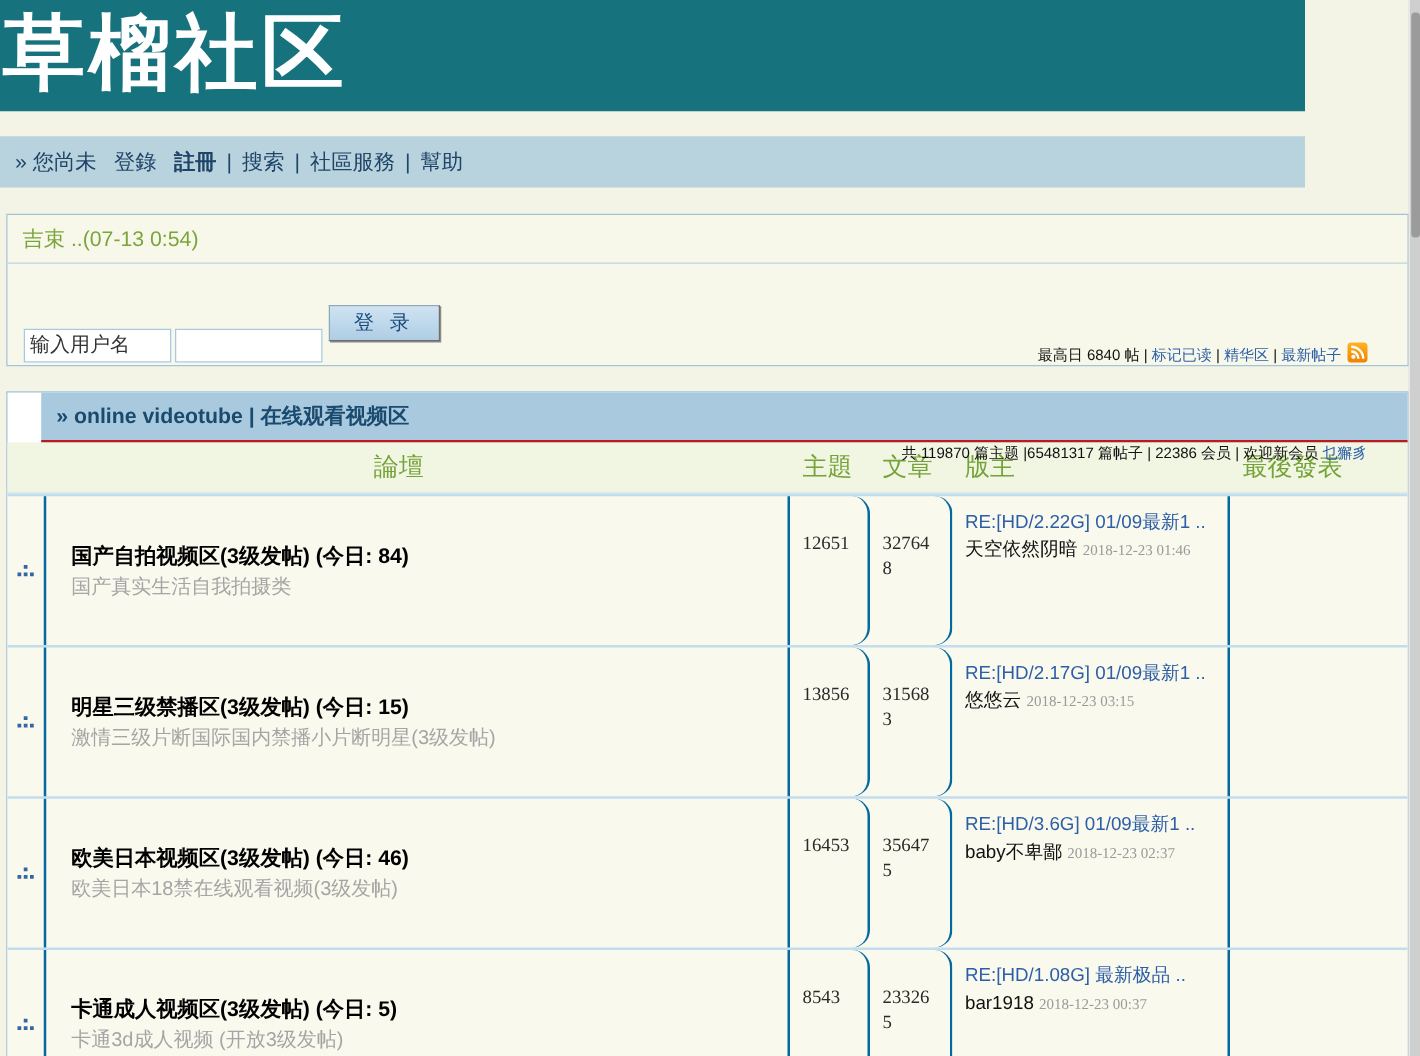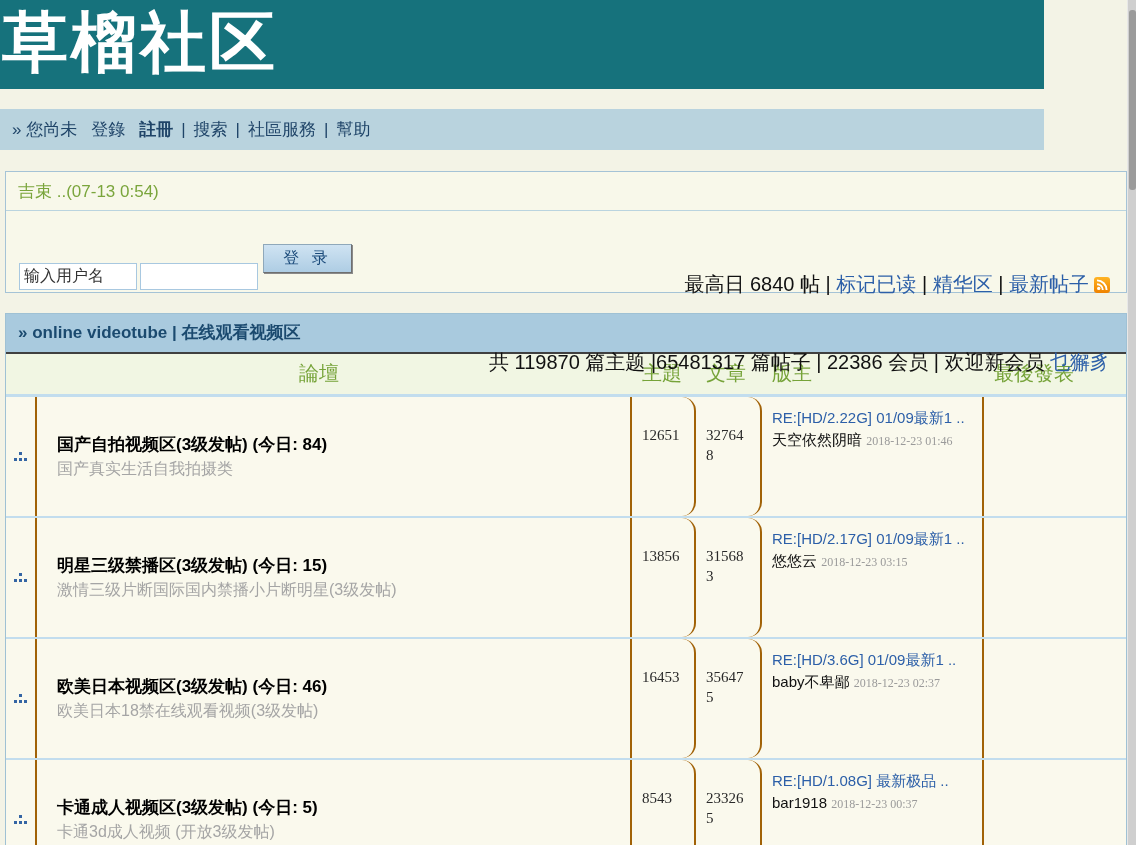--- a/index.html
+++ b/index.html
@@ -49,48 +49,48 @@
   }
   .login-btn {
     width: 89px; height: 29px; margin-left: 2px;
     background: linear-gradient(#cfe3f2, #aecde4);
     border: 1px solid #8fa8ba; border-right-color: #6f6f6f; border-bottom-color: #6f6f6f;
     box-shadow: 1px 1px 0 #8a8a8a;
     color: #1a4a7a; font-size: 16px; letter-spacing: 4px; cursor: pointer;
     font-family: "Liberation Sans", "DejaVu Sans", sans-serif;
   }
   .stats {
-    position: absolute; right: 16px; top: 8px; text-align: right;
-    font-size: 20px; line-height: 26px; color: #111; white-space: pre;
+    position: absolute; right: 32px; top: 8px; text-align: right;
+    font-size: 12px; line-height: 26px; color: #111; white-space: pre;
   }
   .stats a, .stat-link { color: #2c5fa8; text-decoration: none; cursor: pointer; }
   .rss-icon {
     display: inline-block; width: 16px; height: 16px; vertical-align: -2px;
     border-radius: 3px; background: linear-gradient(#ffb424, #ef8200);
     margin-left: 5px;
   }
   .rss-icon svg { display: block; }
 
   
   .forum-box {
     margin: 20px 0 0 5px; width: 1122px;
     border: 1px solid #9fc1d4; background: #ffffff;
   }
   .section-bar {
     background: #a9cade; color: #1b4a6f; font-weight: bold; font-size: 17px;
-    padding: 7px 12px 8px 12px; border-bottom: 2px solid #404040;
+    padding: 7px 12px 8px 12px; border-bottom: 2px solid #b91c1c; margin-left: 27px;
   }
   .grid-row { display: grid; grid-template-columns: 31px 595px 64px 66px 222px 1fr; }
   .thead { background: #f1f6e3; color: #76a339; font-size: 20px; border-bottom: 1px solid #c2ddee; }
   .thead > div { padding: 6px 0 7px 0; }
   .th-forum { grid-column: 1 / 3; text-align: center; }
   .th { padding-left: 10px !important; }
   .t-row { background: #faf9ed; border-top: 2px solid #c2ddee; min-height: 121px; }
   .t-row:first-child { border-top: none; }
-  .cell { border-right: 2px solid #a16207; }
+  .cell { border-right: 2px solid #0369a1; }
   .cell:last-child { border-right: none; }
   .icon-cell { display: flex; align-items: center; justify-content: center; }
   .forum-dots {
     position: relative; width: 13px; height: 9px; display: inline-block;
   }
   .forum-dots i {
     position: absolute; width: 3px; height: 3px; background: #3465a4; display: block;
     left: 5px; top: 0;
     box-shadow: -5px 6px 0 #3465a4, 0 6px 0 #3465a4, 5px 6px 0 #3465a4;
   }

